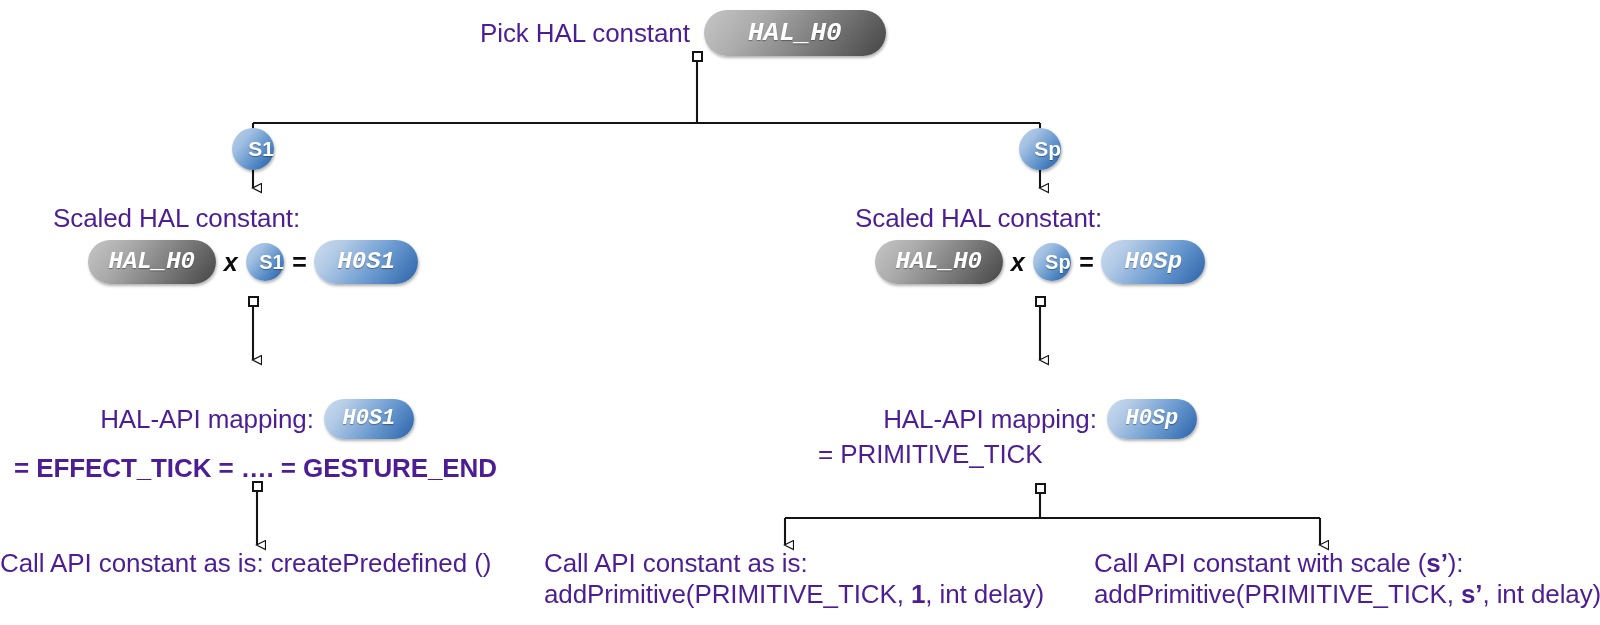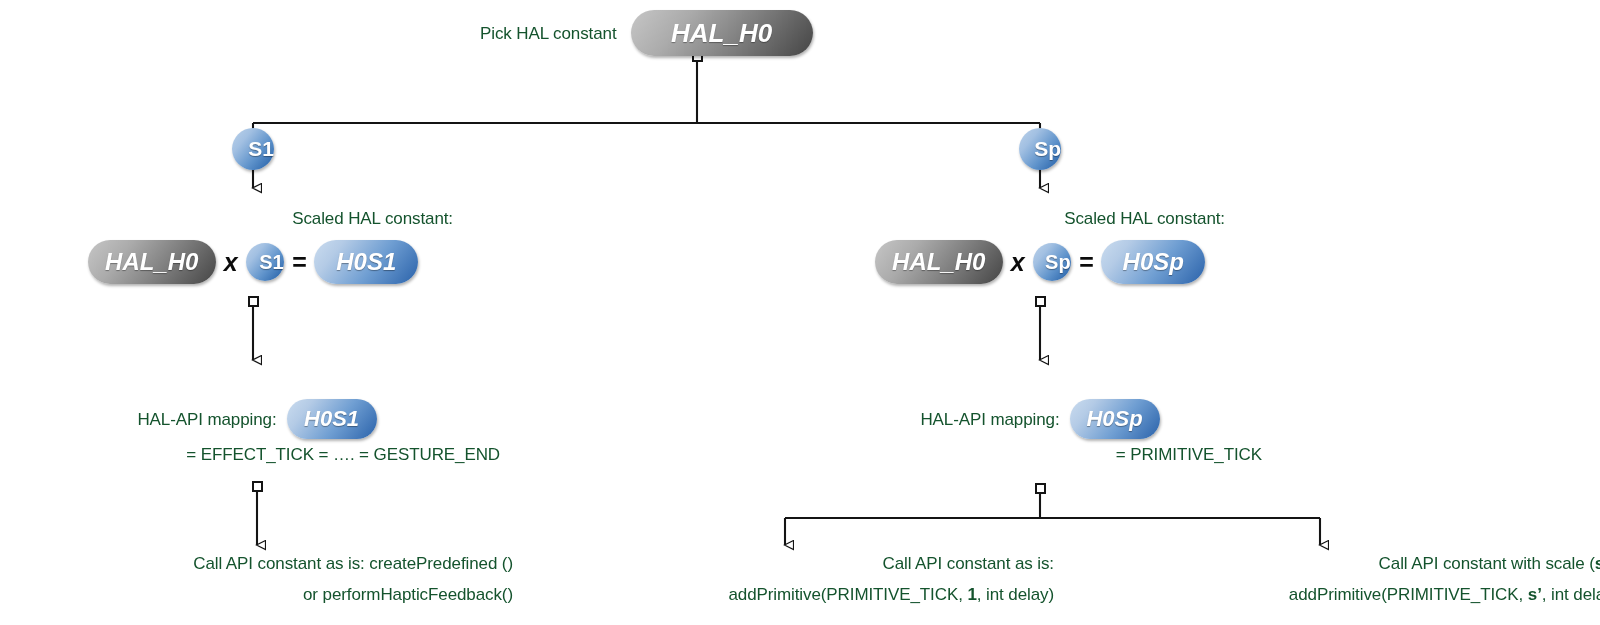--- a/index.html
+++ b/index.html
@@ -19,40 +19,41 @@
     position: absolute;
     inset: 0;
     width: 1600px;
     height: 625px;
   }
   .node {
     position: absolute;
     white-space: nowrap;
   }
   .plain-text {
-    font-size: 17px;
+    font-size: 26px;
     line-height: 31px;
-    color: #14532d;
+    color: #4c1d95;
     letter-spacing: -0.1px;
   }
   .center {
-    text-align: right;
+    text-align: left;
   }
 
   
   .pill {
     display: inline-block;
     vertical-align: middle;
     border-radius: 999px;
     color: #ffffff;
     font-style: italic;
     font-weight: bold;
     text-align: center;
     box-shadow: 1px 2px 3px rgba(0,0,0,0.30);
     text-shadow: 0 1px 1px rgba(0,0,0,0.35);
+    font-family: Liberation Mono, monospace;
   }
   .pill-gray {
     background: linear-gradient(128deg, #c6c6c6 0%, #ababab 28%, #7c7c7c 62%, #454545 100%);
   }
   .pill-blue {
     background: linear-gradient(128deg, #cadcef 0%, #b4cbe6 22%, #6f9ed2 58%, #2a62aa 100%);
   }
   .circle-blue {
     display: inline-block;
     vertical-align: middle;
@@ -203,26 +204,25 @@
       <span class="op">=</span>
       <span class="pill pill-blue pill-eq pill-result">H0S1</span>
     </div>
   </div>
 
   <div class="node" style="left:14px; top:367px; width:486px;">
     <div class="map-row">
       <span class="plain-text">HAL-API mapping:</span>
       <span class="pill pill-blue pill-map">H0S1</span>
     </div>
-    <div class="plain-text center" style="">= EFFECT_TICK = …. = GESTURE_END</div>
+    <div class="plain-text center" style="margin-top:14px;font-weight:bold;">= EFFECT_TICK = …. = GESTURE_END</div>
   </div>
 
   <div class="node" style="left:0px; top:548px; width:513px;">
     <div class="plain-text center">Call API constant as is: createPredefined ()</div>
-    <div class="plain-text center">or performHapticFeedback()</div>
   </div>
 
   <div class="node" style="left:855px; top:203px; width:370px;">
     <div class="plain-text center">Scaled HAL constant:</div>
     <div class="eq-row" style="margin-top:6px;">
       <span class="pill pill-gray pill-eq pill-halh0">HAL_H0</span>
       <span class="op">x</span>
       <span class="circle-blue circle-eq">Sp</span>
       <span class="op">=</span>
       <span class="pill pill-blue pill-eq pill-result">H0Sp</span>

